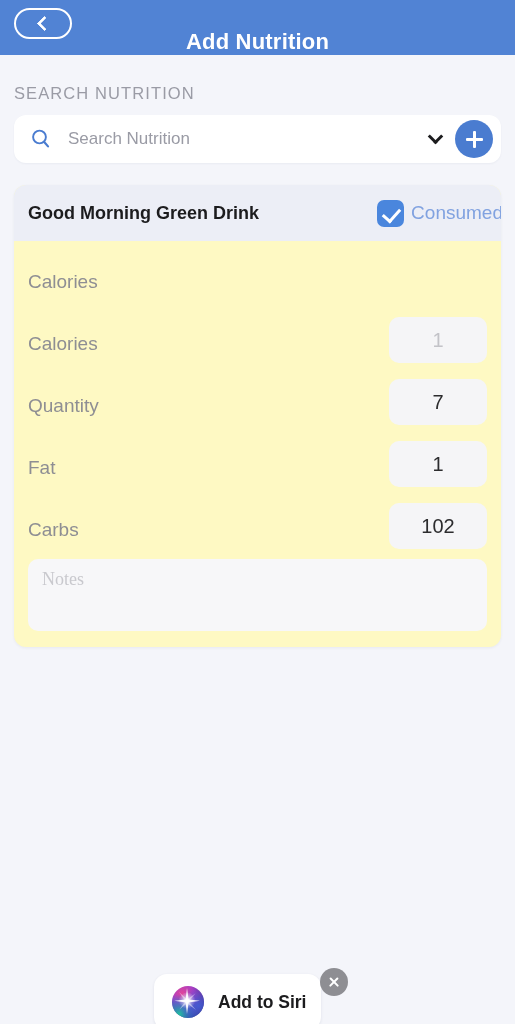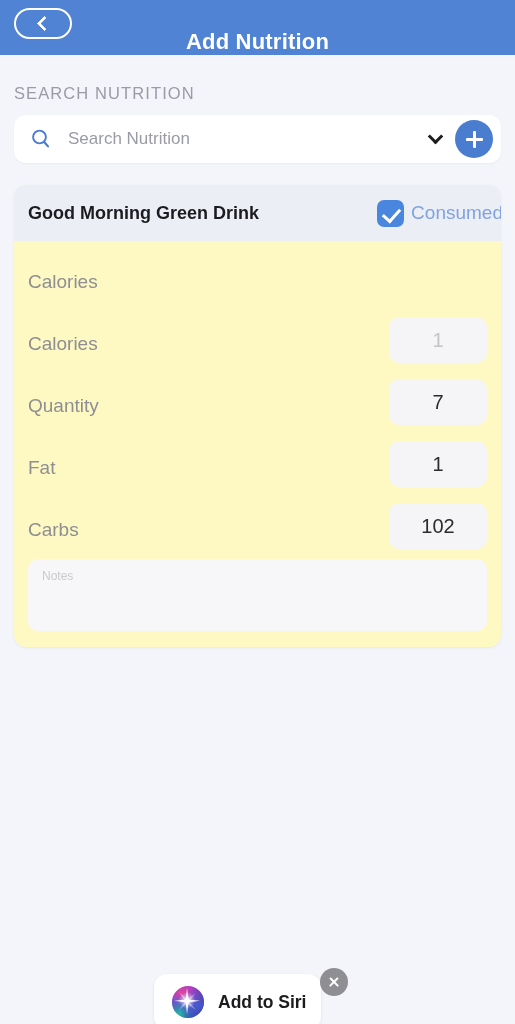--- a/index.html
+++ b/index.html
@@ -192,22 +192,22 @@
   .value-pill.muted { color: #c3c3c8; }
 
   .notes-field {
     width: 100%;
     height: 72px;
     background: #f7f7f9;
     border-radius: 10px;
     border: none;
     outline: none;
     resize: none;
-    font-family: Liberation Sans, sans-serif;
-    font-size: 12px;
+    font-family: Liberation Serif, serif;
+    font-size: 18px;
     color: #3a3a3c;
     padding: 10px 14px;
     margin-top: 2px;
   }
   .notes-field::placeholder { color: #c9c9ce; }
 
   
   .siri-area {
     position: absolute;
     left: 0; right: 0;

